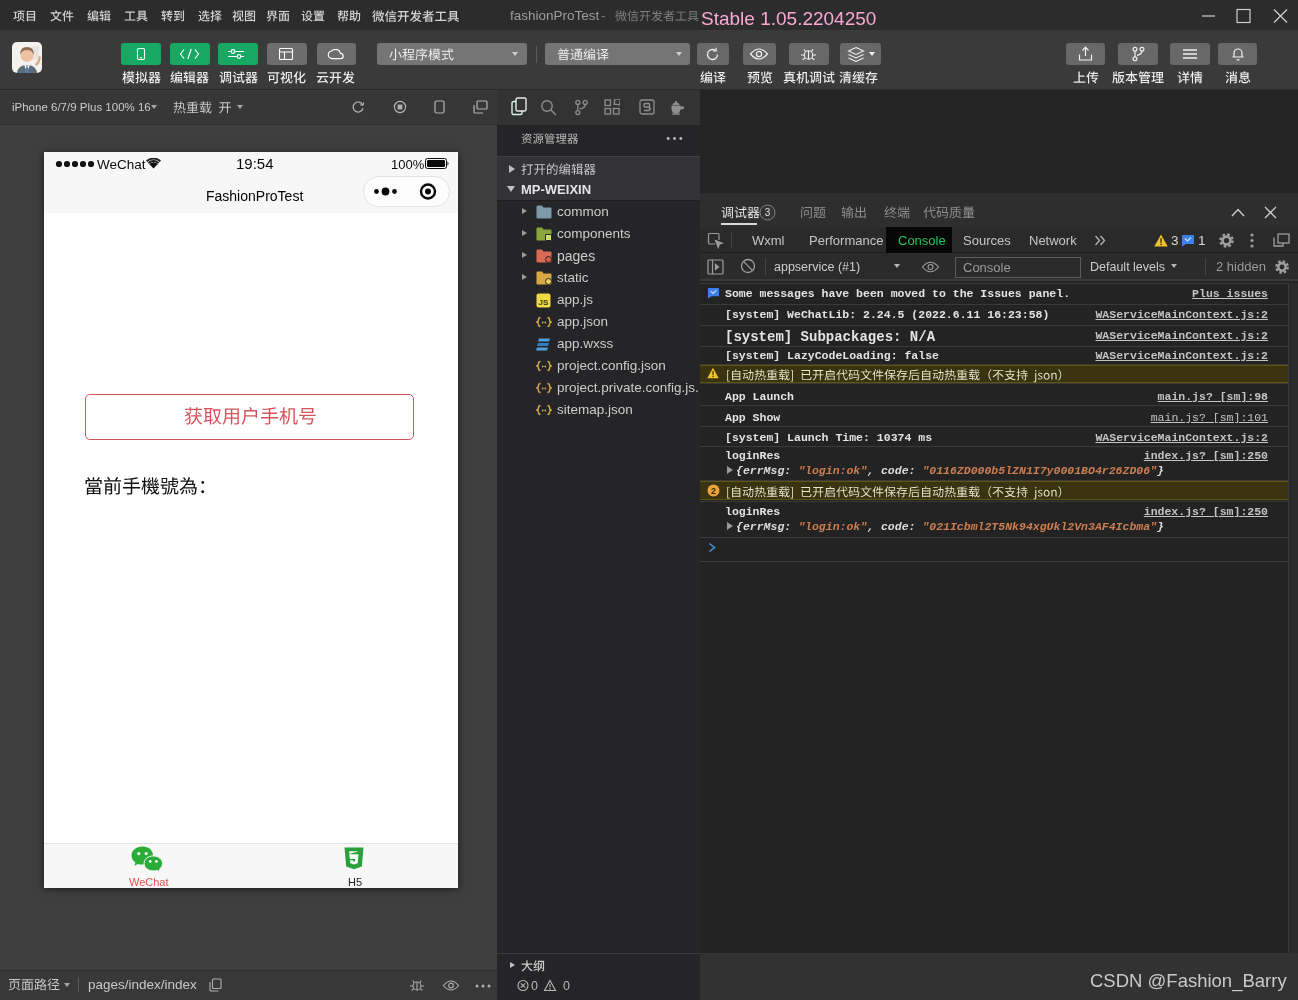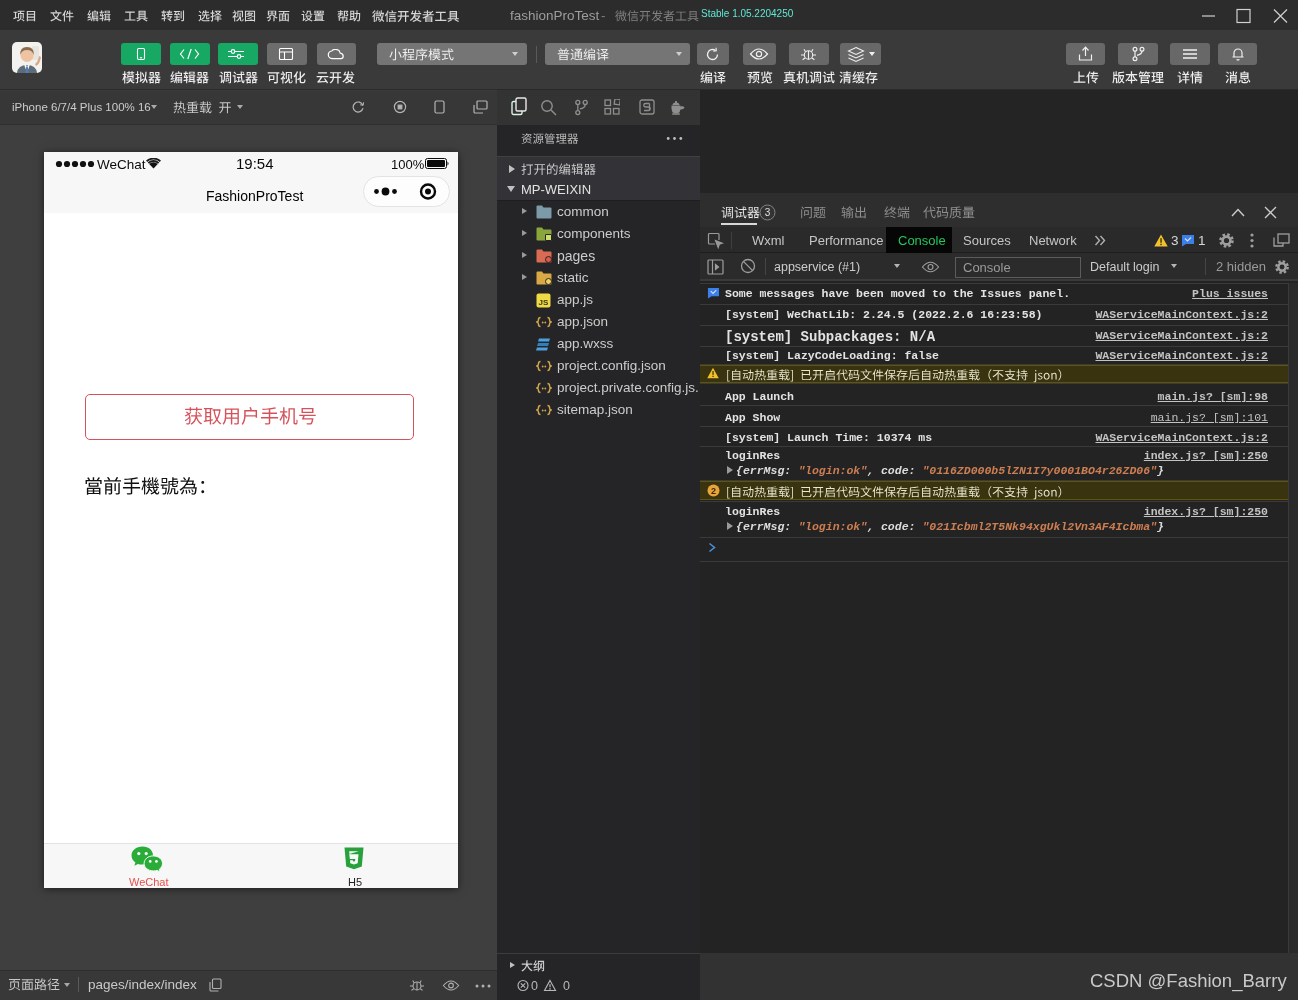--- a/index.html
+++ b/index.html
@@ -65,21 +65,21 @@
 <span class="lat" style="left:601px;top:8px;font-size:13.5px;color:#7f7f7f">-</span>
 <svg style="position:absolute;left:615px;top:9px;" width="85" height="15" viewBox="0 0 85 15" fill="#818181">
     <path transform="translate(0.0,11.4) scale(0.01200,-0.01200)" d="M198 840C162 774 91 693 28 641C40 628 59 600 68 584C140 644 217 734 267 815ZM327 318V202C327 132 318 42 253 -27C266 -36 292 -63 301 -76C376 3 392 116 392 200V258H523V143C523 103 507 87 495 80C505 64 518 33 523 16C537 34 559 53 680 134C674 147 665 171 661 189L585 141V318ZM737 568H859C845 446 824 339 788 248C760 333 740 428 727 528ZM284 446V381H617V392C631 378 647 359 654 349C666 370 678 393 688 417C704 327 724 243 752 168C708 88 649 23 570 -27C584 -40 606 -68 613 -82C684 -34 740 25 784 94C819 22 863 -36 919 -76C930 -58 953 -30 969 -17C907 21 859 84 822 164C875 274 906 407 925 568H961V634H752C765 696 775 762 783 829L713 839C697 684 670 533 617 428V446ZM303 759V519H616V759H561V581H490V840H432V581H355V759ZM219 640C170 534 92 428 17 356C30 340 52 306 60 291C89 320 118 354 147 392V-78H216V492C242 533 266 575 286 617Z"></path>
     <path transform="translate(12.0,11.4) scale(0.01200,-0.01200)" d="M382 531V469H869V531ZM382 389V328H869V389ZM310 675V611H947V675ZM541 815C568 773 598 716 612 680L679 710C665 745 635 799 606 840ZM369 243V-80H434V-40H811V-77H879V243ZM434 22V181H811V22ZM256 836C205 685 122 535 32 437C45 420 67 383 74 367C107 404 139 448 169 495V-83H238V616C271 680 300 748 323 816Z"></path>
     <path transform="translate(24.0,11.4) scale(0.01200,-0.01200)" d="M649 703V418H369V461V703ZM52 418V346H288C274 209 223 75 54 -28C74 -41 101 -66 114 -84C299 33 351 189 365 346H649V-81H726V346H949V418H726V703H918V775H89V703H293V461L292 418Z"></path>
     <path transform="translate(36.0,11.4) scale(0.01200,-0.01200)" d="M673 790C716 744 773 680 801 642L860 683C832 719 774 781 731 826ZM144 523C154 534 188 540 251 540H391C325 332 214 168 30 57C49 44 76 15 86 -1C216 79 311 181 381 305C421 230 471 165 531 110C445 49 344 7 240 -18C254 -34 272 -62 280 -82C392 -51 498 -5 589 61C680 -6 789 -54 917 -83C928 -62 948 -32 964 -16C842 7 736 50 648 108C735 185 803 285 844 413L793 437L779 433H441C454 467 467 503 477 540H930L931 612H497C513 681 526 753 537 830L453 844C443 762 429 685 411 612H229C257 665 285 732 303 797L223 812C206 735 167 654 156 634C144 612 133 597 119 594C128 576 140 539 144 523ZM588 154C520 212 466 281 427 361H742C706 279 652 211 588 154Z"></path>
     <path transform="translate(48.0,11.4) scale(0.01200,-0.01200)" d="M837 806C802 760 764 715 722 673V714H473V840H399V714H142V648H399V519H54V451H446C319 369 178 302 32 252C47 236 70 205 80 189C142 213 204 239 264 269V-80H339V-47H746V-76H823V346H408C463 379 517 414 569 451H946V519H657C748 595 831 679 901 771ZM473 519V648H697C650 602 599 559 544 519ZM339 123H746V18H339ZM339 183V282H746V183Z"></path>
     <path transform="translate(60.0,11.4) scale(0.01200,-0.01200)" d="M52 72V-3H951V72H539V650H900V727H104V650H456V72Z"></path>
     <path transform="translate(72.0,11.4) scale(0.01200,-0.01200)" d="M605 84C716 32 832 -32 902 -81L962 -25C887 22 766 86 653 137ZM328 133C266 79 141 12 40 -26C58 -40 83 -65 95 -81C196 -40 319 25 399 88ZM212 792V209H52V141H951V209H802V792ZM284 209V300H727V209ZM284 586H727V501H284ZM284 644V730H727V644ZM284 444H727V357H284Z"></path>
   </svg>
-<span class="lat" style="left:701px;top:8px;font-size:10px;color:#5eead4">Stable 1.05.2204250</span>
+<span class="lat" style="left:701px;top:8px;font-size:19px;color:#f9a8d4">Stable 1.05.2204250</span>
 <svg class="abs" style="left:1195px;top:5px" width="100" height="22" viewBox="0 0 100 22" fill="none" stroke="#d0d0d0" stroke-width="1.2">
 <path d="M7 11 H20"></path>
 <rect x="42" y="4.5" width="13" height="13"></rect>
 <path d="M79 4.5 L92 17.5 M92 4.5 L79 17.5"></path>
 </svg>
 <div class="abs" style="left:0;top:30px;width:1298px;height:60px;background:#3a3a3a;border-bottom:1px solid #2a2a2a"></div>
 <svg class="abs" style="left:12px;top:42px" width="30" height="31" viewBox="0 0 30 31">
 <rect width="30" height="31" rx="5" fill="#f4f2ef"></rect>
 <rect x="20" y="4" width="7" height="14" rx="1" fill="#e8e4de"></rect>
 <path d="M23 22 q3 -2 4 -8 l2 1 q-1 7 -5 9z" fill="#d8a889"></path>
@@ -231,21 +231,21 @@
 <svg style="position:absolute;left:1177.0px;top:70px;" width="27" height="16" viewBox="0 0 27 16" fill="#eeeeee">
     <path transform="translate(0.0,12.3) scale(0.01300,-0.01300)" d="M98 765C152 718 223 652 256 610L320 679C285 720 213 782 158 826ZM37 532V441H182V99C182 48 153 13 133 -3C148 -17 174 -51 183 -70C199 -48 227 -24 395 108C389 118 382 134 376 151L363 188L273 120V532ZM816 848C797 789 763 712 731 655H546L620 684C606 727 569 792 535 841L451 810C483 762 515 698 529 655H400V568H625V448H431V362H625V239H376V151H625V-83H720V151H957V239H720V362H907V448H720V568H937V655H830C858 704 887 762 912 817Z"></path>
     <path transform="translate(13.0,12.3) scale(0.01300,-0.01300)" d="M66 649C61 569 45 458 23 389L94 365C116 442 132 559 135 640ZM464 201H798V138H464ZM464 270V332H798V270ZM584 844V770H336V701H584V647H362V581H584V523H306V453H962V523H677V581H906V647H677V701H932V770H677V844ZM376 403V-84H464V70H798V15C798 2 794 -2 780 -2C767 -2 719 -3 672 0C683 -23 695 -58 699 -82C769 -82 816 -81 848 -68C879 -54 888 -30 888 13V403ZM148 844V-83H234V672C254 626 276 566 286 529L350 560C339 596 315 656 293 702L234 678V844Z"></path>
   </svg>
 <svg style="position:absolute;left:1224.5px;top:70px;" width="27" height="16" viewBox="0 0 27 16" fill="#eeeeee">
     <path transform="translate(0.0,12.3) scale(0.01300,-0.01300)" d="M853 819C831 759 788 679 755 628L837 595C870 644 911 716 945 784ZM348 777C389 719 430 640 444 589L530 630C513 681 469 757 428 812ZM81 769C143 736 219 684 254 646L313 719C275 756 198 804 136 834ZM34 502C97 470 175 417 212 381L269 455C230 491 150 539 88 569ZM64 -15 146 -76C199 21 259 143 305 250L235 307C182 192 113 62 64 -15ZM470 300H811V206H470ZM470 381V473H811V381ZM596 845V561H377V-83H470V125H811V27C811 13 806 9 791 8C775 7 722 7 670 10C682 -15 696 -55 699 -80C775 -80 827 -79 860 -64C894 -49 903 -23 903 26V561H692V845Z"></path>
     <path transform="translate(13.0,12.3) scale(0.01300,-0.01300)" d="M279 545H714V479H279ZM279 410H714V343H279ZM279 679H714V615H279ZM258 204V52C258 -40 291 -67 418 -67C444 -67 604 -67 631 -67C735 -67 764 -35 776 99C750 104 710 117 689 133C684 34 676 20 625 20C587 20 454 20 425 20C364 20 353 24 353 53V204ZM754 194C799 129 845 41 862 -16L951 23C934 81 884 166 838 229ZM138 212C115 147 77 61 39 5L126 -36C161 22 196 112 221 177ZM417 239C466 192 521 125 544 80L622 127C598 168 547 227 500 270H810V753H521C535 778 552 808 566 838L453 855C447 826 433 786 421 753H188V270H471Z"></path>
   </svg>
 <div class="abs" style="left:0;top:91px;width:497px;height:879px;background:#3f3f3f"></div>
 <div class="abs" style="left:0;top:91px;width:497px;height:34px;background:#373737;border-bottom:1px solid #303030"></div>
-<span class="lat" style="left:12px;top:101px;font-size:11.5px;color:#cccccc">iPhone 6/7/4 Plus 100% 16</span>
+<span class="lat" style="left:12px;top:101px;font-size:11.5px;color:#cccccc">iPhone 6/7/9 Plus 100% 16</span>
 <span class="tri-dn" style="left:151px;top:105px;border-top-color:#aaa"></span>
 <svg style="position:absolute;left:173px;top:100px;" width="60" height="16" viewBox="0 0 60 16" fill="#cccccc">
     <path transform="translate(0.0,12.3) scale(0.01300,-0.01300)" d="M343 111C355 51 363 -27 363 -74L437 -63C436 -17 425 59 412 118ZM549 113C575 54 600 -24 610 -72L684 -56C674 -9 646 68 619 126ZM756 118C806 56 863 -30 887 -84L958 -51C931 2 872 86 822 146ZM174 140C141 71 88 -6 43 -53L113 -82C159 -30 210 51 244 121ZM216 839V700H66V630H216V476L46 432L64 360L216 403V251C216 239 211 235 198 235C186 235 144 234 98 235C108 216 117 188 120 168C185 168 226 169 251 181C277 192 286 212 286 251V423L414 459L405 527L286 495V630H403V700H286V839ZM566 841 564 696H428V631H561C558 565 552 507 541 457L458 506L421 454C453 436 487 414 522 392C494 317 447 261 368 219C384 207 406 181 416 165C499 211 551 272 583 352C630 320 673 288 701 264L740 323C708 350 658 384 604 418C620 479 628 549 632 631H767C764 335 763 160 882 161C940 161 963 193 972 308C954 313 928 325 913 337C910 255 902 227 885 227C831 227 831 382 839 696H635L638 841Z"></path>
     <path transform="translate(13.0,12.3) scale(0.01300,-0.01300)" d="M159 540V229H459V160H127V100H459V13H52V-48H949V13H534V100H886V160H534V229H848V540H534V601H944V663H534V740C651 749 761 761 847 776L807 834C649 806 366 787 133 781C140 766 148 739 149 722C247 724 354 728 459 734V663H58V601H459V540ZM232 360H459V284H232ZM534 360H772V284H534ZM232 486H459V411H232ZM534 486H772V411H534Z"></path>
     <path transform="translate(26.0,12.3) scale(0.01300,-0.01300)" d="M736 784C782 745 835 690 858 653L915 693C890 730 836 783 790 819ZM839 501C813 406 776 314 729 231C710 319 697 428 689 553H951V614H686C683 685 682 760 683 839H609C609 762 611 686 614 614H368V700H545V760H368V841H296V760H105V700H296V614H54V553H617C627 394 646 253 676 145C627 75 571 15 507 -31C525 -44 547 -66 560 -82C613 -41 661 9 704 64C741 -22 791 -72 856 -72C926 -72 951 -26 963 124C945 131 919 146 904 163C898 46 888 1 863 1C820 1 783 50 755 136C820 239 870 357 906 481ZM65 92 73 22 333 49V-76H403V56L585 75V137L403 120V214H562V279H403V360H333V279H194C216 312 237 350 258 391H583V453H288C300 479 311 505 321 531L247 551C237 518 224 484 211 453H69V391H183C166 357 152 331 144 319C128 292 113 272 98 269C107 250 117 215 121 200C130 208 160 214 202 214H333V114Z"></path>
     <path transform="translate(45.5,12.3) scale(0.01300,-0.01300)" d="M649 703V418H369V461V703ZM52 418V346H288C274 209 223 75 54 -28C74 -41 101 -66 114 -84C299 33 351 189 365 346H649V-81H726V346H949V418H726V703H918V775H89V703H293V461L292 418Z"></path>
   </svg>
 <span class="tri-dn" style="left:237px;top:105px;border-top-color:#aaa"></span>
 <svg class="abs" style="left:351px;top:100px" width="14" height="14" viewBox="0 0 14 14" fill="none" stroke="#b4b4b4" stroke-width="1.2">
 <path d="M11.8 5.2 a5 5 0 1 0 0.2 3"></path>
@@ -403,21 +403,21 @@
 <span class="tri-r" style="left:509px;top:164.5px;border-left-color:#c0c0c0"></span>
 <svg style="position:absolute;left:521px;top:162px;" width="76" height="16" viewBox="0 0 76 16" fill="#cfcfcf">
     <path transform="translate(0.0,11.9) scale(0.01250,-0.01250)" d="M199 840V638H48V566H199V353C139 337 84 322 39 311L62 236L199 276V20C199 6 193 1 179 1C166 0 122 0 75 1C85 -19 96 -50 99 -70C169 -70 210 -68 237 -56C263 -44 273 -23 273 19V298L423 343L413 414L273 374V566H412V638H273V840ZM418 756V681H703V31C703 12 696 6 676 6C654 4 582 4 508 7C520 -15 534 -52 539 -74C634 -74 697 -73 734 -60C770 -47 783 -21 783 30V681H961V756Z"></path>
     <path transform="translate(12.5,11.9) scale(0.01250,-0.01250)" d="M649 703V418H369V461V703ZM52 418V346H288C274 209 223 75 54 -28C74 -41 101 -66 114 -84C299 33 351 189 365 346H649V-81H726V346H949V418H726V703H918V775H89V703H293V461L292 418Z"></path>
     <path transform="translate(25.0,11.9) scale(0.01250,-0.01250)" d="M552 423C607 350 675 250 705 189L769 229C736 288 667 385 610 456ZM240 842C232 794 215 728 199 679H87V-54H156V25H435V679H268C285 722 304 778 321 828ZM156 612H366V401H156ZM156 93V335H366V93ZM598 844C566 706 512 568 443 479C461 469 492 448 506 436C540 484 572 545 600 613H856C844 212 828 58 796 24C784 10 773 7 753 7C730 7 670 8 604 13C618 -6 627 -38 629 -59C685 -62 744 -64 778 -61C814 -57 836 -49 859 -19C899 30 913 185 928 644C929 654 929 682 929 682H627C643 729 658 779 670 828Z"></path>
     <path transform="translate(37.5,11.9) scale(0.01250,-0.01250)" d="M40 54 58 -15C140 18 245 61 346 103L332 163C223 121 114 79 40 54ZM61 423C75 430 98 435 205 450C167 386 132 335 116 316C87 278 66 252 45 248C53 230 64 196 68 182C87 194 118 204 339 255C336 271 333 298 334 317L167 282C238 374 307 486 364 597L303 632C286 593 265 554 245 517L133 505C190 593 246 706 287 815L215 840C179 719 112 587 91 554C71 520 55 496 38 491C46 473 57 438 61 423ZM624 350V202H541V350ZM675 350H746V202H675ZM481 412V-72H541V143H624V-47H675V143H746V-46H797V143H871V-7C871 -14 868 -16 861 -17C854 -17 836 -17 814 -16C822 -32 829 -56 831 -73C867 -73 890 -71 908 -62C926 -52 930 -35 930 -8V413L871 412ZM797 350H871V202H797ZM605 826C621 798 637 762 648 732H414V515C414 361 405 139 314 -21C329 -28 360 -50 372 -63C465 99 482 335 483 498H920V732H729C717 765 697 811 675 846ZM483 668H850V561H483Z"></path>
     <path transform="translate(50.0,11.9) scale(0.01250,-0.01250)" d="M551 751H819V650H551ZM482 808V594H892V808ZM81 332C89 340 119 346 153 346H244V202L40 167L56 94L244 132V-76H313V146L427 169L423 234L313 214V346H405V414H313V568H244V414H148C176 483 204 565 228 650H412V722H247C255 756 263 791 269 825L196 840C191 801 183 761 174 722H47V650H157C136 570 115 504 105 479C88 435 75 403 58 398C66 380 77 346 81 332ZM815 472V386H560V472ZM400 76 412 8 815 40V-80H885V46L959 52L960 115L885 110V472H953V535H423V472H491V82ZM815 329V242H560V329ZM815 185V105L560 86V185Z"></path>
     <path transform="translate(62.5,11.9) scale(0.01250,-0.01250)" d="M196 730H366V589H196ZM622 730H802V589H622ZM614 484C656 468 706 443 740 420H452C475 452 495 485 511 518L437 532V795H128V524H431C415 489 392 454 364 420H52V353H298C230 293 141 239 30 198C45 184 64 158 72 141L128 165V-80H198V-51H365V-74H437V229H246C305 267 355 309 396 353H582C624 307 679 264 739 229H555V-80H624V-51H802V-74H875V164L924 148C934 166 955 194 972 208C863 234 751 288 675 353H949V420H774L801 449C768 475 704 506 653 524ZM553 795V524H875V795ZM198 15V163H365V15ZM624 15V163H802V15Z"></path>
   </svg>
 <span class="tri-d" style="left:507px;top:186px;border-top-color:#c0c0c0"></span>
-<span class="lat" style="left:521px;top:182px;font-size:13px;font-weight:normal;color:#e2e2e2">MP-WEIXIN</span>
+<span class="lat" style="left:521px;top:182px;font-size:13px;font-weight:bold;color:#e2e2e2">MP-WEIXIN</span>
 <span class="tri-r" style="left:522px;top:208px;border-left-color:#9a9a9a;border-top-width:3.5px;border-bottom-width:3.5px;border-left-width:5.5px"></span>
 <svg class="abs" style="left:536px;top:205px" width="16" height="14" viewBox="0 0 16 14">
 <path d="M0.5 1.5 a1 1 0 0 1 1 -1 h4.5 l1.5 2 h7 a1 1 0 0 1 1 1 v9 a1 1 0 0 1 -1 1 h-13 a1 1 0 0 1 -1 -1z" fill="#7d9aa8"></path>
   </svg>
 <span class="lat" style="left:557px;top:204px;font-size:13.5px;color:#cccccc">common</span>
 <span class="tri-r" style="left:522px;top:230px;border-left-color:#9a9a9a;border-top-width:3.5px;border-bottom-width:3.5px;border-left-width:5.5px"></span>
 <svg class="abs" style="left:536px;top:227px" width="16" height="14" viewBox="0 0 16 14">
 <path d="M0.5 1.5 a1 1 0 0 1 1 -1 h4.5 l1.5 2 h7 a1 1 0 0 1 1 1 v9 a1 1 0 0 1 -1 1 h-13 a1 1 0 0 1 -1 -1z" fill="#8aa53c"></path>
   </svg>
 <div class="abs" style="left:545px;top:234px;width:7px;height:7px;background:#cfe06a;border:1px solid #252527;border-radius:1px"></div>
@@ -576,21 +576,21 @@
   </svg>
 <div class="abs" style="left:765px;top:258px;width:1px;height:17px;background:#454545"></div>
 <span class="lat" style="left:774px;top:260px;font-size:12.5px;color:#cccccc">appservice (#1)</span>
 <span class="tri-dn" style="left:894px;top:264px;border-top-color:#b5b5b5"></span>
 <svg class="abs" style="left:921px;top:261px" width="19" height="12" viewBox="0 0 20 12" fill="none" stroke="#9e9e9e" stroke-width="1.2">
 <path d="M1.5 6 Q10 -4 18.5 6 Q10 16 1.5 6z"></path>
     <circle cx="10" cy="6" r="2.6"></circle>
   </svg>
 <div class="abs" style="left:955px;top:257px;width:126px;height:21px;border:1px solid #5c5c5c;background:#2b2b2b"></div>
 <span class="lat" style="left:963px;top:260px;font-size:13px;color:#9a9a9a">Console</span>
-<span class="lat" style="left:1090px;top:260px;font-size:12.5px;color:#cccccc">Default login</span>
+<span class="lat" style="left:1090px;top:260px;font-size:12.5px;color:#cccccc">Default levels</span>
 <span class="tri-dn" style="left:1171px;top:264px;border-top-color:#b5b5b5"></span>
 <div class="abs" style="left:1205px;top:258px;width:1px;height:17px;background:#454545"></div>
 <span class="lat" style="left:1216px;top:259px;font-size:13px;color:#9a9a9a">2 hidden</span>
 <svg class="abs" style="left:1274px;top:259px" width="16" height="16" viewBox="0 0 17 17">
 <circle cx="8.5" cy="8.5" r="6" fill="none" stroke="#9e9e9e" stroke-width="2.6" stroke-dasharray="2.6 2.1"></circle>
 <circle cx="8.5" cy="8.5" r="3.9" fill="none" stroke="#9e9e9e" stroke-width="2.6"></circle>
   </svg>
 <div class="abs" style="left:700px;top:283px;width:588px;height:1px;background:#3a3a3a"></div>
 <div class="abs" style="left:700px;top:304px;width:588px;height:1px;background:#3a3a3a"></div>
 <div class="abs" style="left:700px;top:325px;width:588px;height:1px;background:#3a3a3a"></div>
@@ -605,21 +605,21 @@
 <div class="abs" style="left:700px;top:537px;width:588px;height:1px;background:#3a3a3a"></div>
 <div class="abs" style="left:700px;top:561px;width:588px;height:1px;background:#3a3a3a"></div>
 <div class="abs" style="left:700px;top:365px;width:588px;height:18px;background:#39340f;border-top:1px solid #5e560f;border-bottom:1px solid #5e560f"></div>
 <div class="abs" style="left:700px;top:481px;width:588px;height:19px;background:#39340f;border-top:1px solid #5e560f;border-bottom:1px solid #5e560f"></div>
 <svg class="abs" style="left:707px;top:287px" width="13" height="12" viewBox="0 0 14 13">
 <path d="M1 1 H13 V10 H5 L1 12.5 z" fill="#3d7fe8"></path>
     <path d="M4 4.5 l2.5 2.5 l3.5 -3.5" stroke="#cfe0ff" stroke-width="1.2" fill="none"></path>
   </svg>
 <span class="lat mono" style="left:725px;top:287px;font-weight:bold;font-size:11.5px;color:#e3e3e3">Some messages have been moved to the Issues panel.</span>
 <span class="lat mono" style="right:30px;top:287px;font-weight:bold;font-size:11.5px;color:#c3c3c3;text-decoration:underline">Plus issues</span>
-<span class="lat mono" style="left:725px;top:308px;font-weight:bold;font-size:11.5px;color:#e3e3e3">[system] WeChatLib: 2.24.5 (2022.2.6 16:23:58)</span>
+<span class="lat mono" style="left:725px;top:308px;font-weight:bold;font-size:11.5px;color:#e3e3e3">[system] WeChatLib: 2.24.5 (2022.6.11 16:23:58)</span>
 <span class="lat mono" style="right:30px;top:308px;font-weight:bold;font-size:11.5px;color:#c3c3c3;text-decoration:underline">WAServiceMainContext.js:2</span>
 <span class="lat mono" style="left:725px;top:329px;font-weight:bold;font-size:14px;color:#e3e3e3">[system] Subpackages: N/A</span>
 <span class="lat mono" style="right:30px;top:329px;font-weight:bold;font-size:11.5px;color:#c3c3c3;text-decoration:underline">WAServiceMainContext.js:2</span>
 <span class="lat mono" style="left:725px;top:349px;font-weight:bold;font-size:11.5px;color:#e3e3e3">[system] LazyCodeLoading: false</span>
 <span class="lat mono" style="right:30px;top:349px;font-weight:bold;font-size:11.5px;color:#c3c3c3;text-decoration:underline">WAServiceMainContext.js:2</span>
 <svg class="abs" style="left:707px;top:367px" width="12" height="12" viewBox="0 0 14 13">
 <path d="M7 0.5 L13.7 12.5 H0.3 z" fill="#f2c12e"></path>
     <rect x="6.3" y="4.2" width="1.5" height="4.5" fill="#4a3a00"></rect>
     <rect x="6.3" y="9.7" width="1.5" height="1.5" fill="#4a3a00"></rect>
   </svg>

